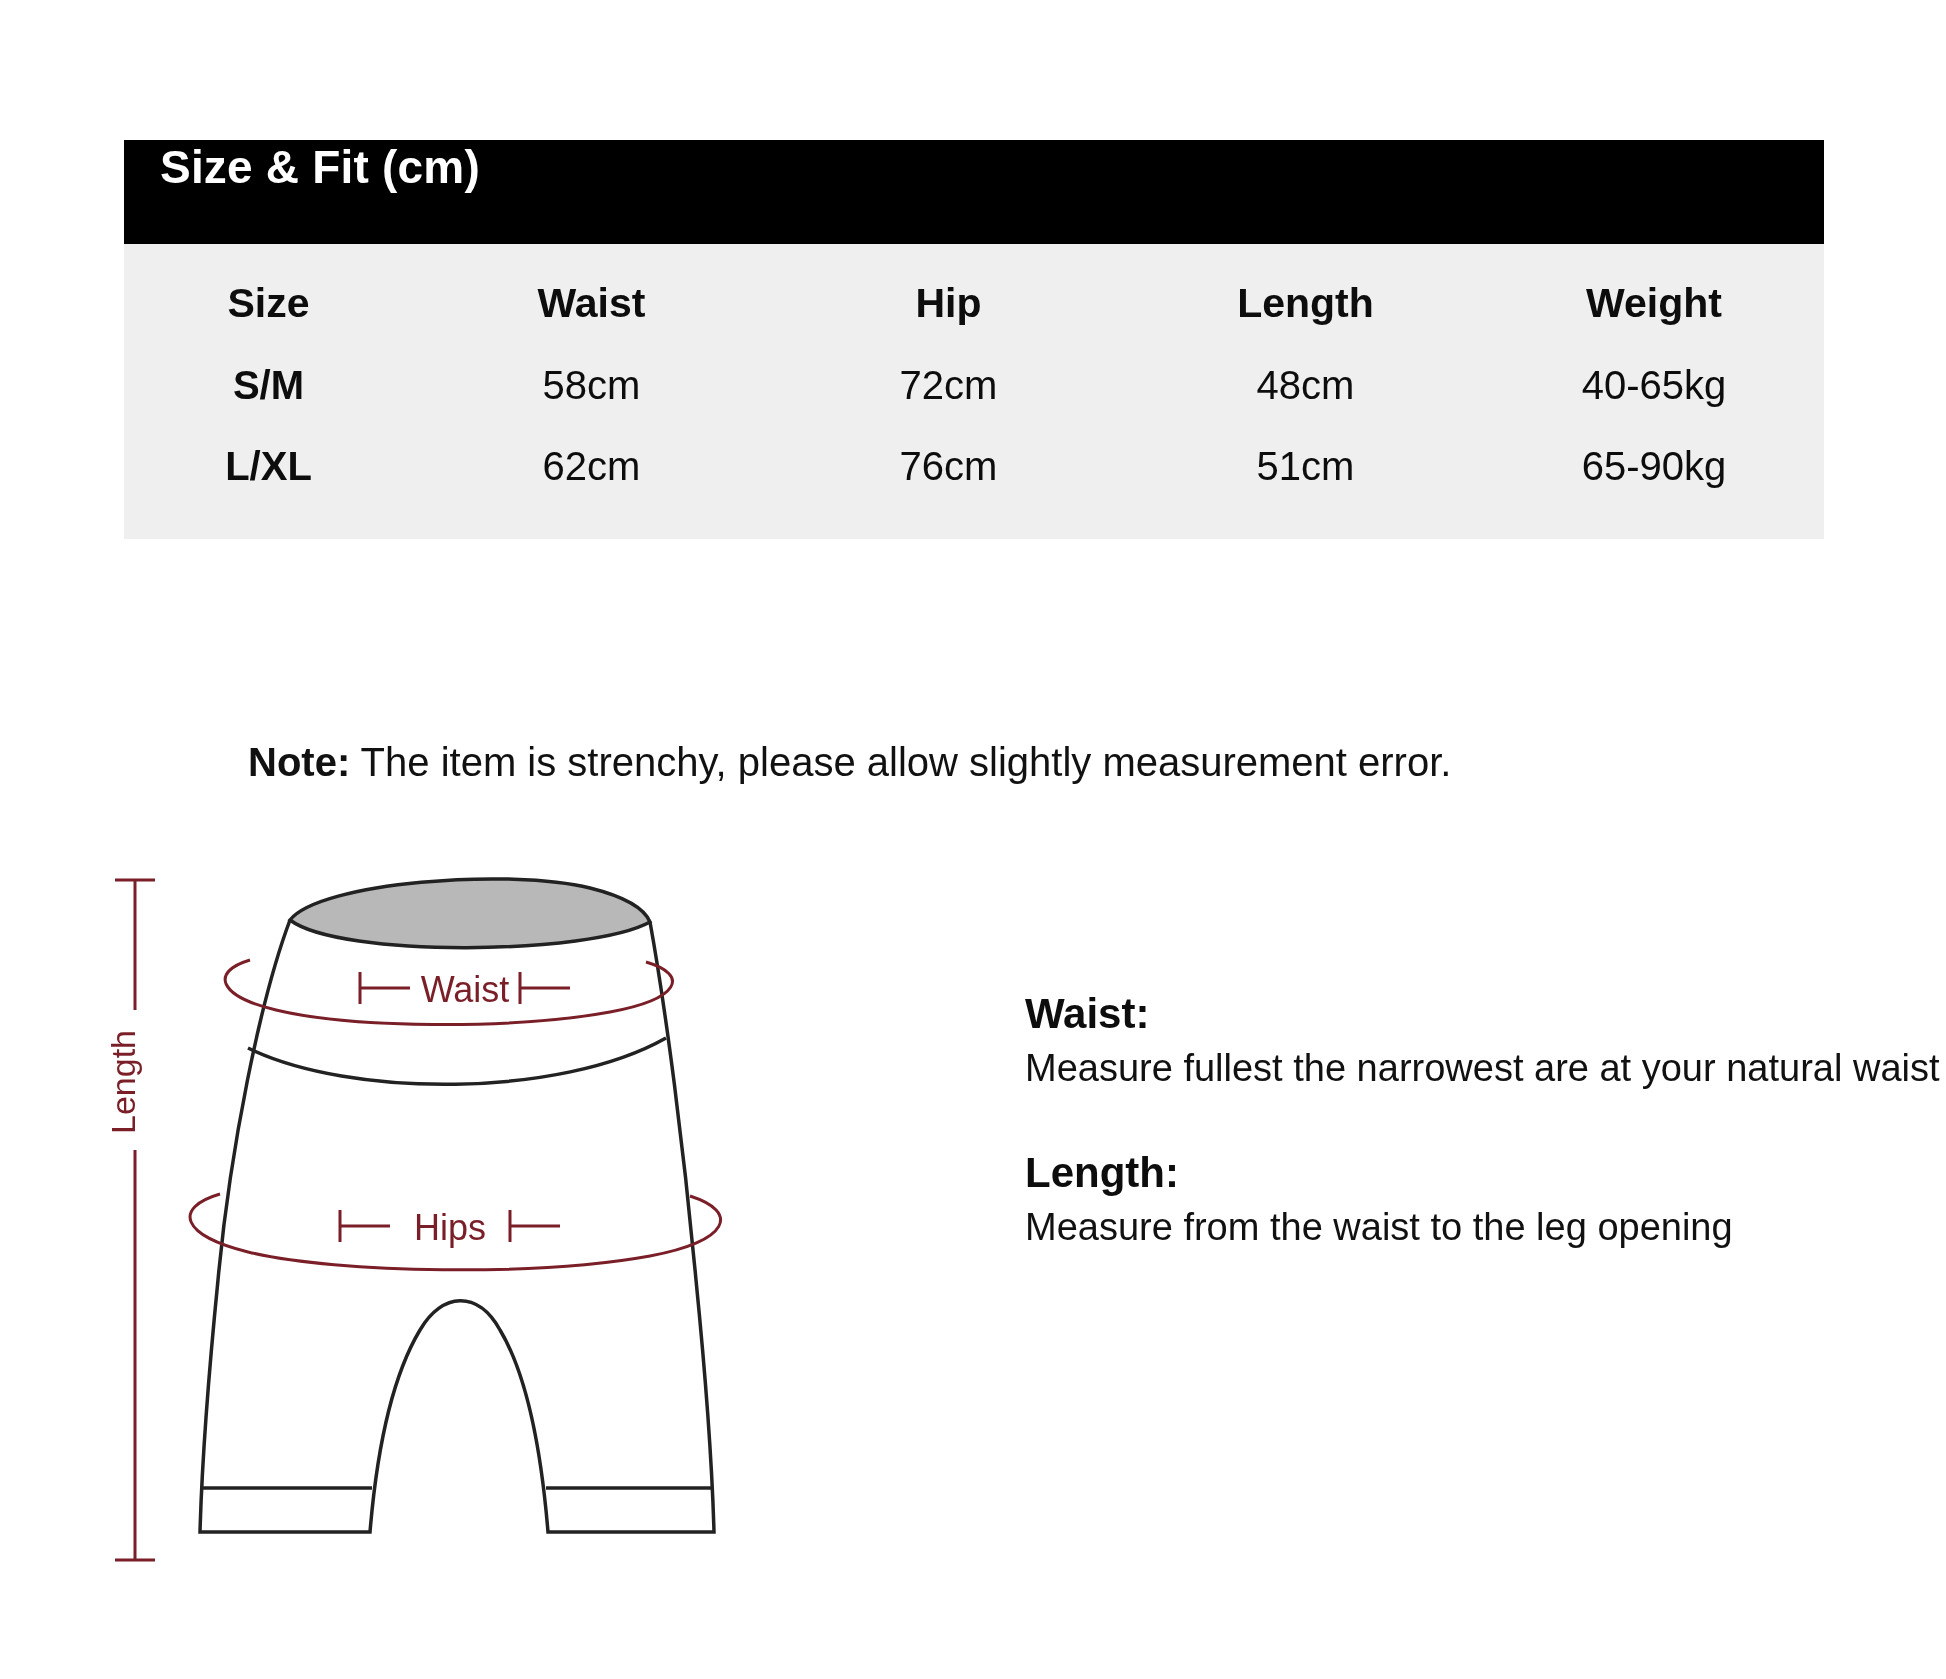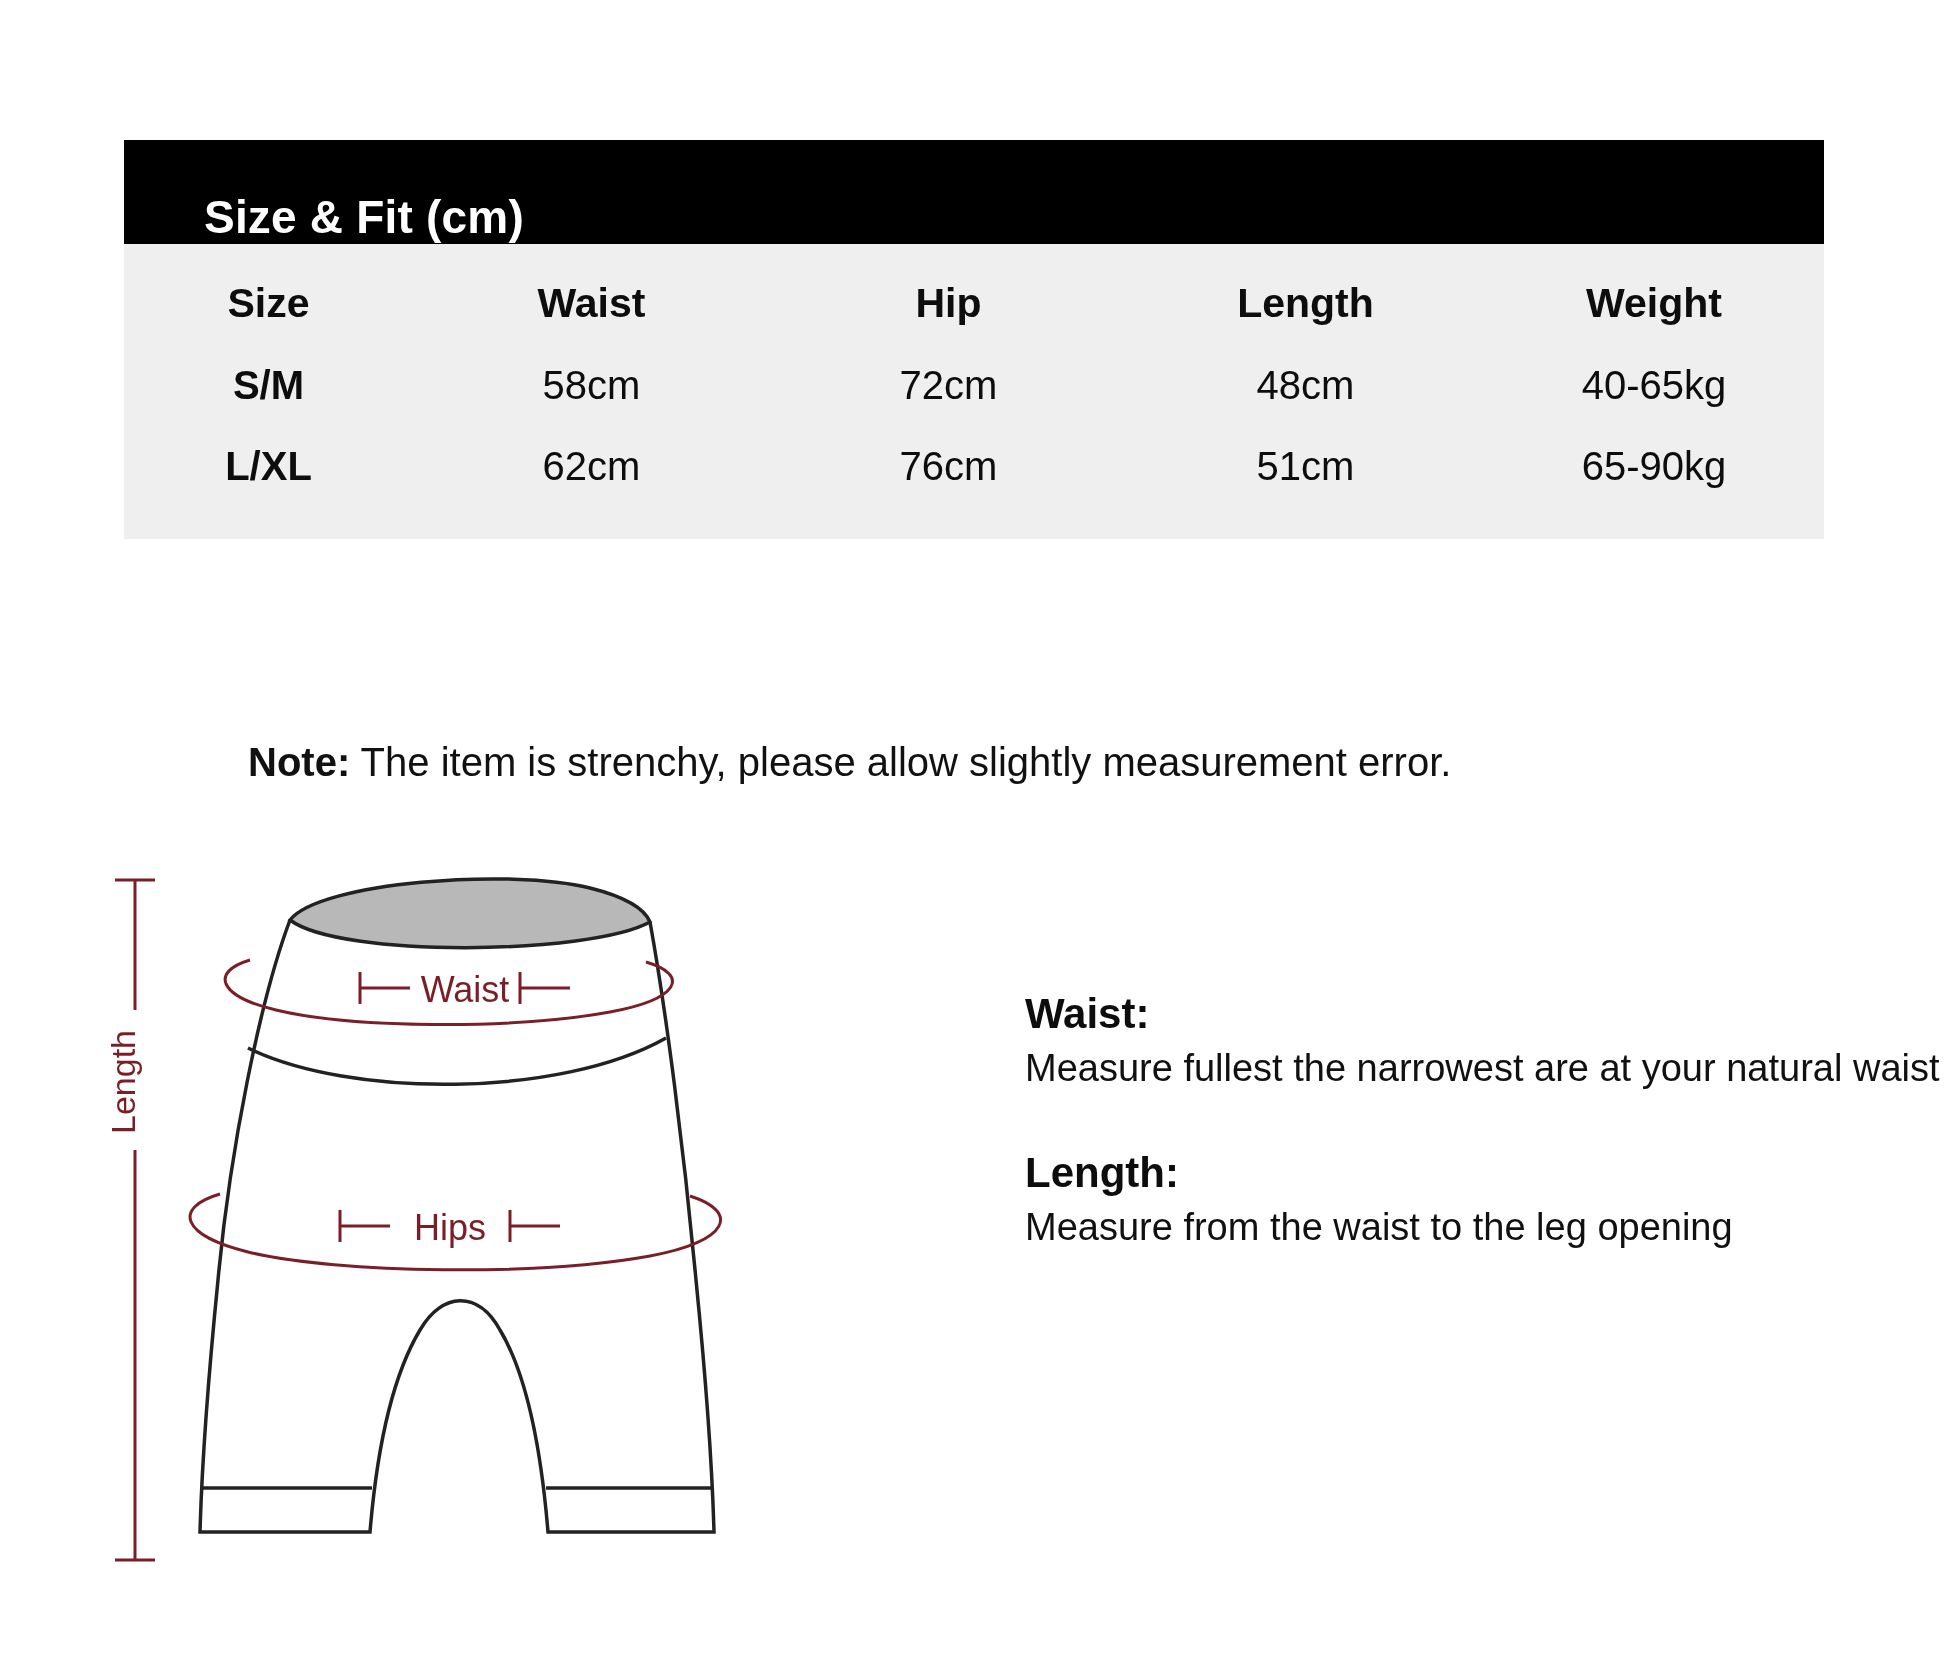--- a/index.html
+++ b/index.html
@@ -21,22 +21,22 @@
     position: absolute;
     left: 124px;
     top: 140px;
     width: 1700px;
   }
   .table-header-bar {
     background: #000000;
     color: #ffffff;
     height: 104px;
     display: flex;
-    align-items: flex-end;
-    padding-left: 80px;
+    align-items: flex-start;
+    padding-left: 36px;
     box-sizing: border-box;
   }
   .table-header-bar .title {
     font-size: 46px;
     font-weight: bold;
     letter-spacing: 0.2px;
   }
   .table-body {
     background: #efefef;
     padding: 18px 0 32px 0;

